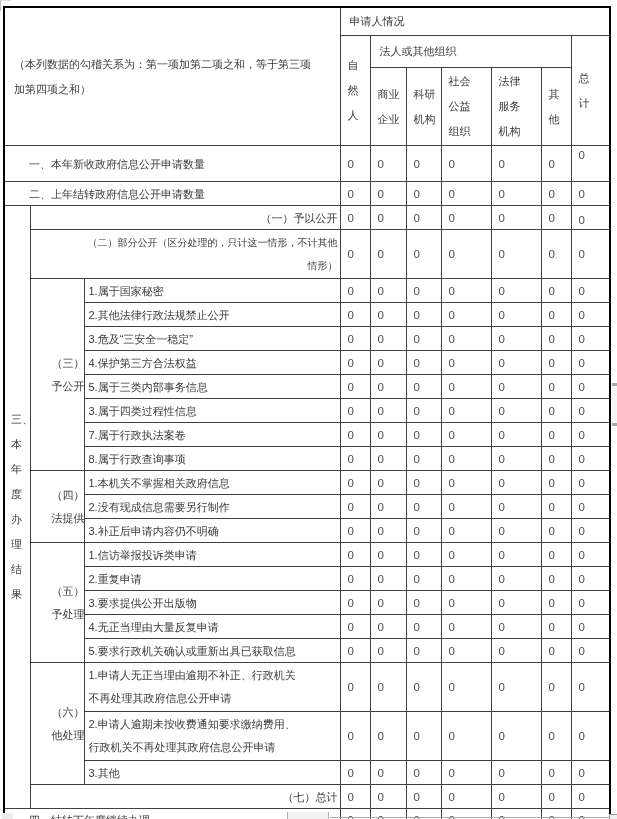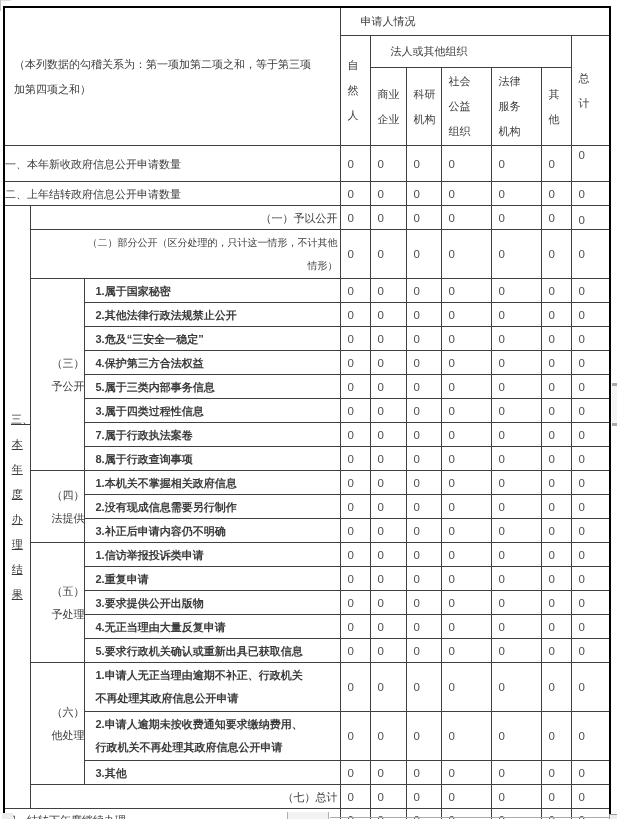--- a/index.html
+++ b/index.html
@@ -18,32 +18,32 @@
     vertical-align:middle;padding:1px 2px 1px 6px;overflow:hidden;
     white-space:nowrap;background:#fff;
   }
   tr{height:24px;}
   tr.hr1{height:24px;}
   tr.hr2{height:32px;}
   tr.hr3{height:72px;}
   tr.rt{height:36px;}
   tr.r2{height:46px;}
   .note{white-space:pre;line-height:25px;padding-left:9px;margin-top:32px;}
-  .hcell{line-height:25px;padding-left:20px;}
+  .hcell{line-height:25px;padding-left:9px;}
   .vstack{white-space:pre;line-height:25px;padding-left:7px;}
   .lab{color:#3b3b3b;}
-  .l1{padding-left:0;}
+  .l1{padding-left:24px;}
   .l2{padding-left:4px;text-align:right;}
   .grp{padding-left:21px;}
-  .l3{padding-left:11px;font-weight:bold;}
+  .l3{padding-left:4px;}
   .pre{white-space:pre;line-height:23px;}
   .fit{font-size:10px;}
   .vert{
-    white-space:normal;word-break:break-all;text-align:center;
-    padding:0 6px;line-height:25px;text-decoration:underline;
+    white-space:normal;word-break:break-all;
+    padding:0 6px;line-height:25px;
   }
   .num{
     font-size:11.5px;color:#4d4d4d;padding:1px 2px 1px 7px;
     line-height:normal;text-align:left;
   }
   
   .artifact{position:absolute;}
   .a-tl{left:0;top:0;width:10px;height:10px;border-left:1px solid #c0c0c0;border-top:1px solid #dcdcdc;}
   .a-right-strip{left:612px;top:383px;width:5px;height:37px;background:#f5f5f5;border-top:3px solid #a9a9a9;border-bottom:3px solid #a9a9a9;}
   .a-bl{left:2px;top:813px;width:11px;height:6px;background:#ececec;}

